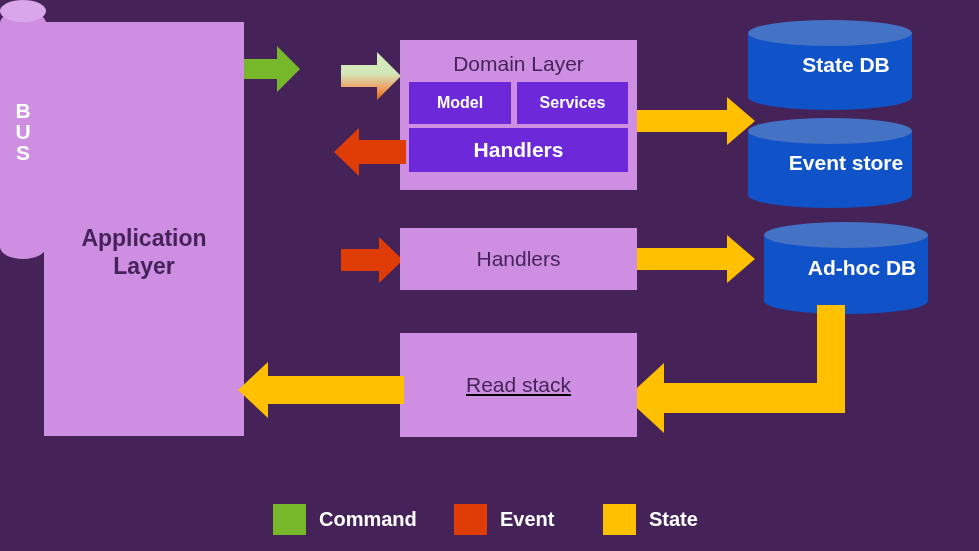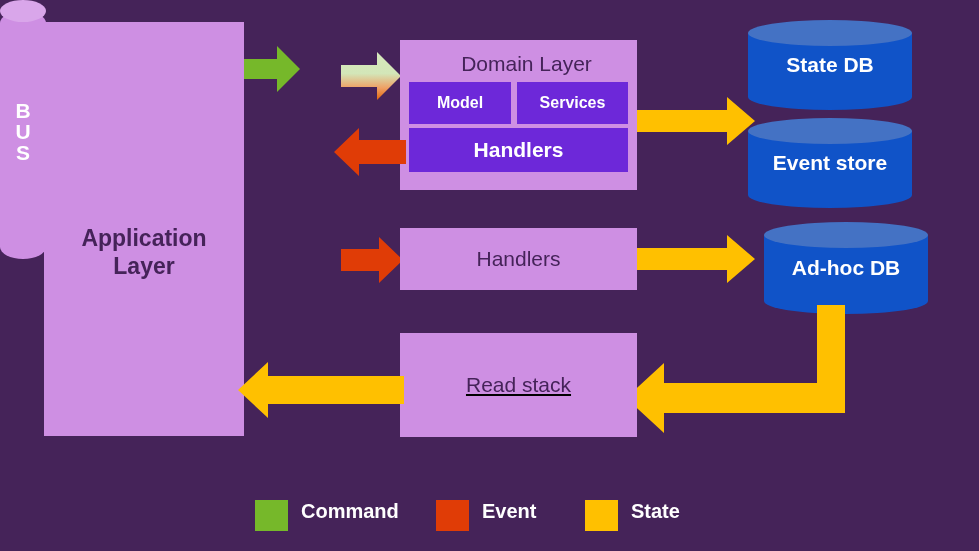--- a/index.html
+++ b/index.html
@@ -115,21 +115,20 @@
     top: 40px;
     width: 237px;
     height: 150px;
   }
   #domain-title {
     position: absolute;
     left: 400px;
     top: 48px;
     width: 237px;
     height: 32px;
-    padding-left: 8px;
   }
   #dl-model {
     left: 409px;
     top: 82px;
     width: 102px;
     height: 42px;
   }
   #dl-services {
     left: 517px;
     top: 82px;
@@ -196,20 +195,21 @@
     top: 0;
     width: 100%;
     height: 100%;
     display: flex;
     align-items: center;
     justify-content: center;
     color: #FFFFFF;
     font-size: 21px;
     font-weight: bold;
     text-align: center;
+    padding-left: 16px;
   }
   #db-state { left: 748px; top: 20px;  width: 164px; height: 90px; }
   #db-event { left: 748px; top: 118px; width: 164px; height: 90px; }
   #db-adhoc { left: 748px; top: 222px; width: 164px; height: 92px; margin-left: 16px; }
 
   
   .arrow {
     position: absolute;
   }
   .arrow svg { display: block; }
@@ -220,21 +220,22 @@
     left: 255px;
     top: 500px;
     width: 450px;
     height: 40px;
   }
   .legend-item {
     position: absolute;
     top: 0;
     height: 38px;
     display: flex;
-    align-items: flex-start;
+    align-items: center;
+    margin-left: 18px;
   }
   .legend-swatch {
     width: 33px;
     height: 31px;
     margin-right: 13px;
   }
   .legend-text {
     color: #FFFFFF;
     font-size: 20px;
     font-weight: bold;

